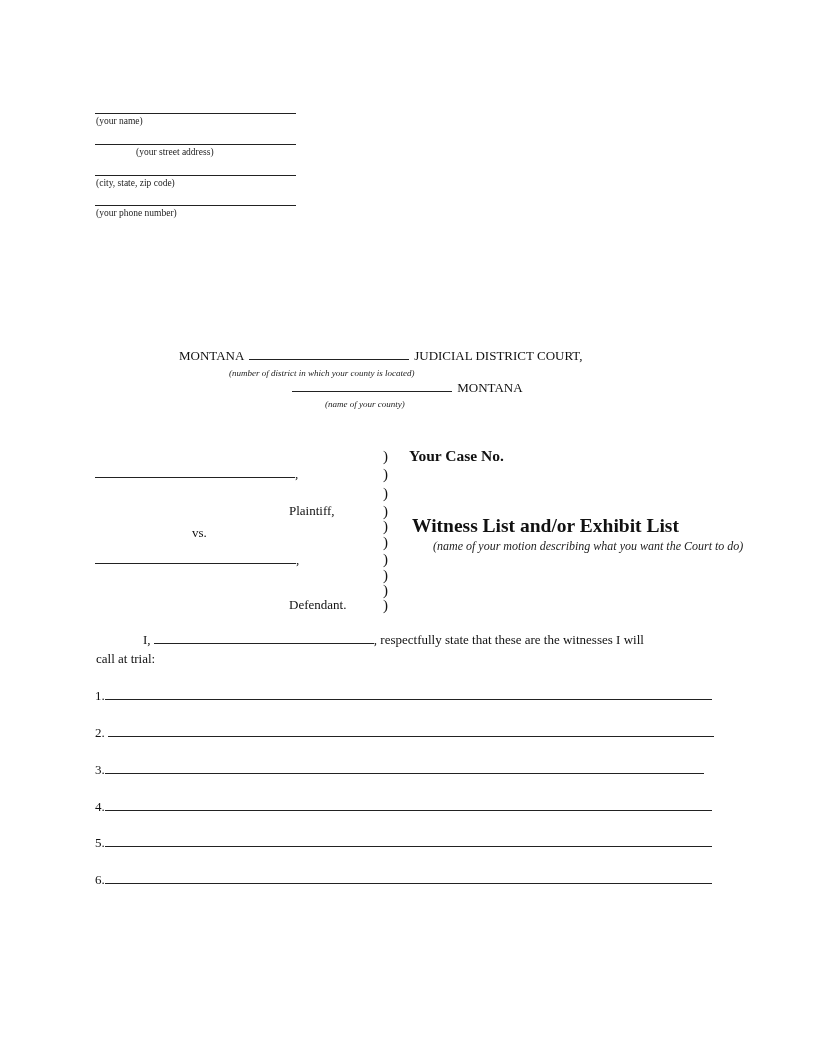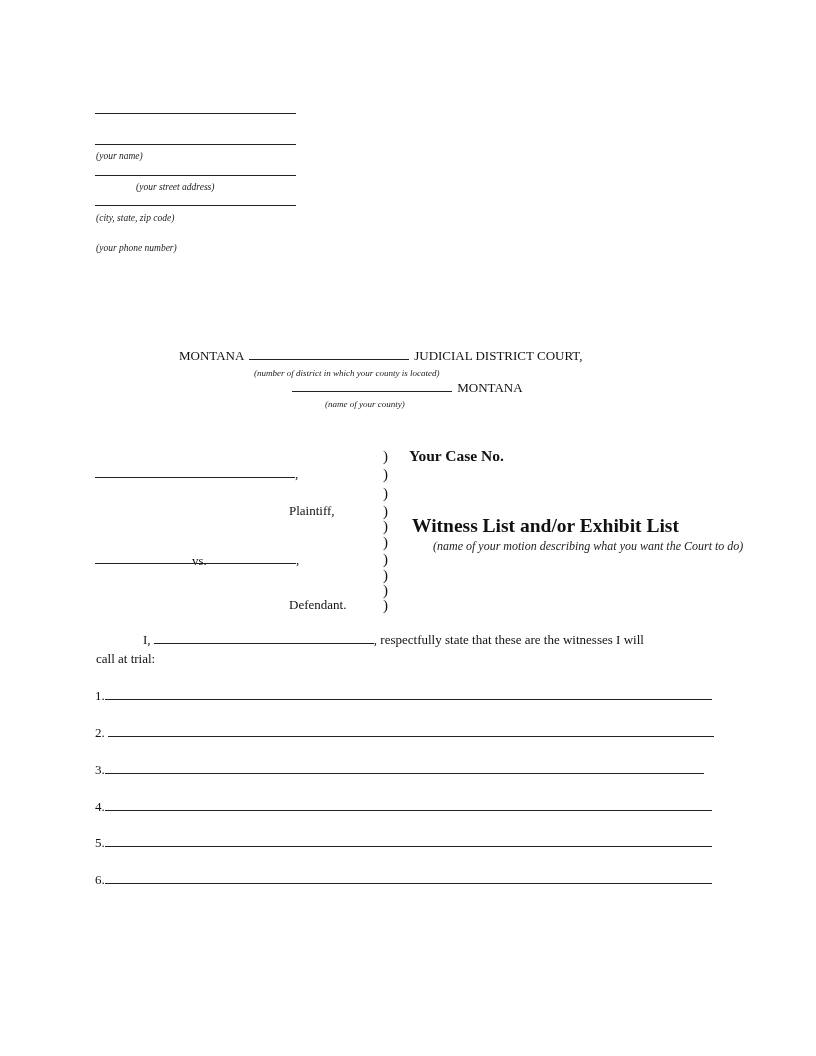--- a/index.html
+++ b/index.html
@@ -2,21 +2,21 @@
 <html><head>
   <meta charset="utf-8">
   <style>
     html, body { margin: 0; padding: 0; }
     body {
       width: 816px; height: 1056px; background: #ffffff; position: relative;
       font-family: "Liberation Serif", serif; color: #111111; overflow: hidden;
     }
     .abs { position: absolute; }
     .line { position: absolute; border-bottom: 1px solid #222; height: 0; }
-    .small-ital { font-style: italic; font-size: 9.5px; color: #222; white-space: nowrap; margin-top: 35px; }
+    .small-ital { font-size: 9.5px; color: #222; white-space: nowrap; }
     .tiny-ital { font-style: italic; font-size: 9px; color: #222; white-space: nowrap; }
     .body-text { font-size: 13px; white-space: nowrap; }
     .paren { font-size: 15px; position: absolute; left: 383px; }
     .bold { font-weight: bold; }
     .field-line { display: inline-block; border-bottom: 1px solid #222; vertical-align: baseline; }
   </style>
 </head>
 <body>
 
 <div>
@@ -32,35 +32,35 @@
   <div class="line" style="left:95px; top:205px; width:201px;"></div>
   <div class="abs small-ital" style="left:96px; top:208px;">(your phone number)</div>
 </div>
 
 <div>
   <div class="abs body-text" style="left:179px; top:348px;">
     <span>MONTANA</span>
     <span class="field-line" style="width:160px; margin:0 2px;"></span>
     <span>JUDICIAL DISTRICT COURT,</span>
   </div>
-  <div class="abs tiny-ital" style="left:254px; top:368px;font-style:italic;">(number of district in which your county is located)</div>
+  <div class="abs tiny-ital" style="left:229px; top:368px;font-style:italic;">(number of district in which your county is located)</div>
 
   <div class="abs body-text" style="left:292px; top:380px;">
     <span class="field-line" style="width:160px; margin-right:2px;"></span>
     <span>MONTANA</span>
   </div>
   <div class="abs tiny-ital" style="left:325px; top:399px;">(name of your county)</div>
 </div>
 
 <div>
   <div class="abs body-text" style="left:95px; top:466px;">
     <span class="field-line" style="width:200px;"></span><span>,</span>
   </div>
   <div class="abs body-text" style="left:289px; top:503px;">Plaintiff,</div>
-  <div class="abs body-text" style="left:192px; top:553px;">vs.</div>
+  <div class="abs body-text" style="left:192px; top:525px;">vs.</div>
   <div class="abs body-text" style="left:95px; top:552px;">
     <span class="field-line" style="width:201px;"></span><span>,</span>
   </div>
   <div class="abs body-text" style="left:289px; top:597px;">Defendant.</div>
 
   <div>
     <span class="paren" style="top:448px;">)</span>
     <span class="paren" style="top:466px;">)</span>
     <span class="paren" style="top:485px;">)</span>
     <span class="paren" style="top:503px;">)</span>

